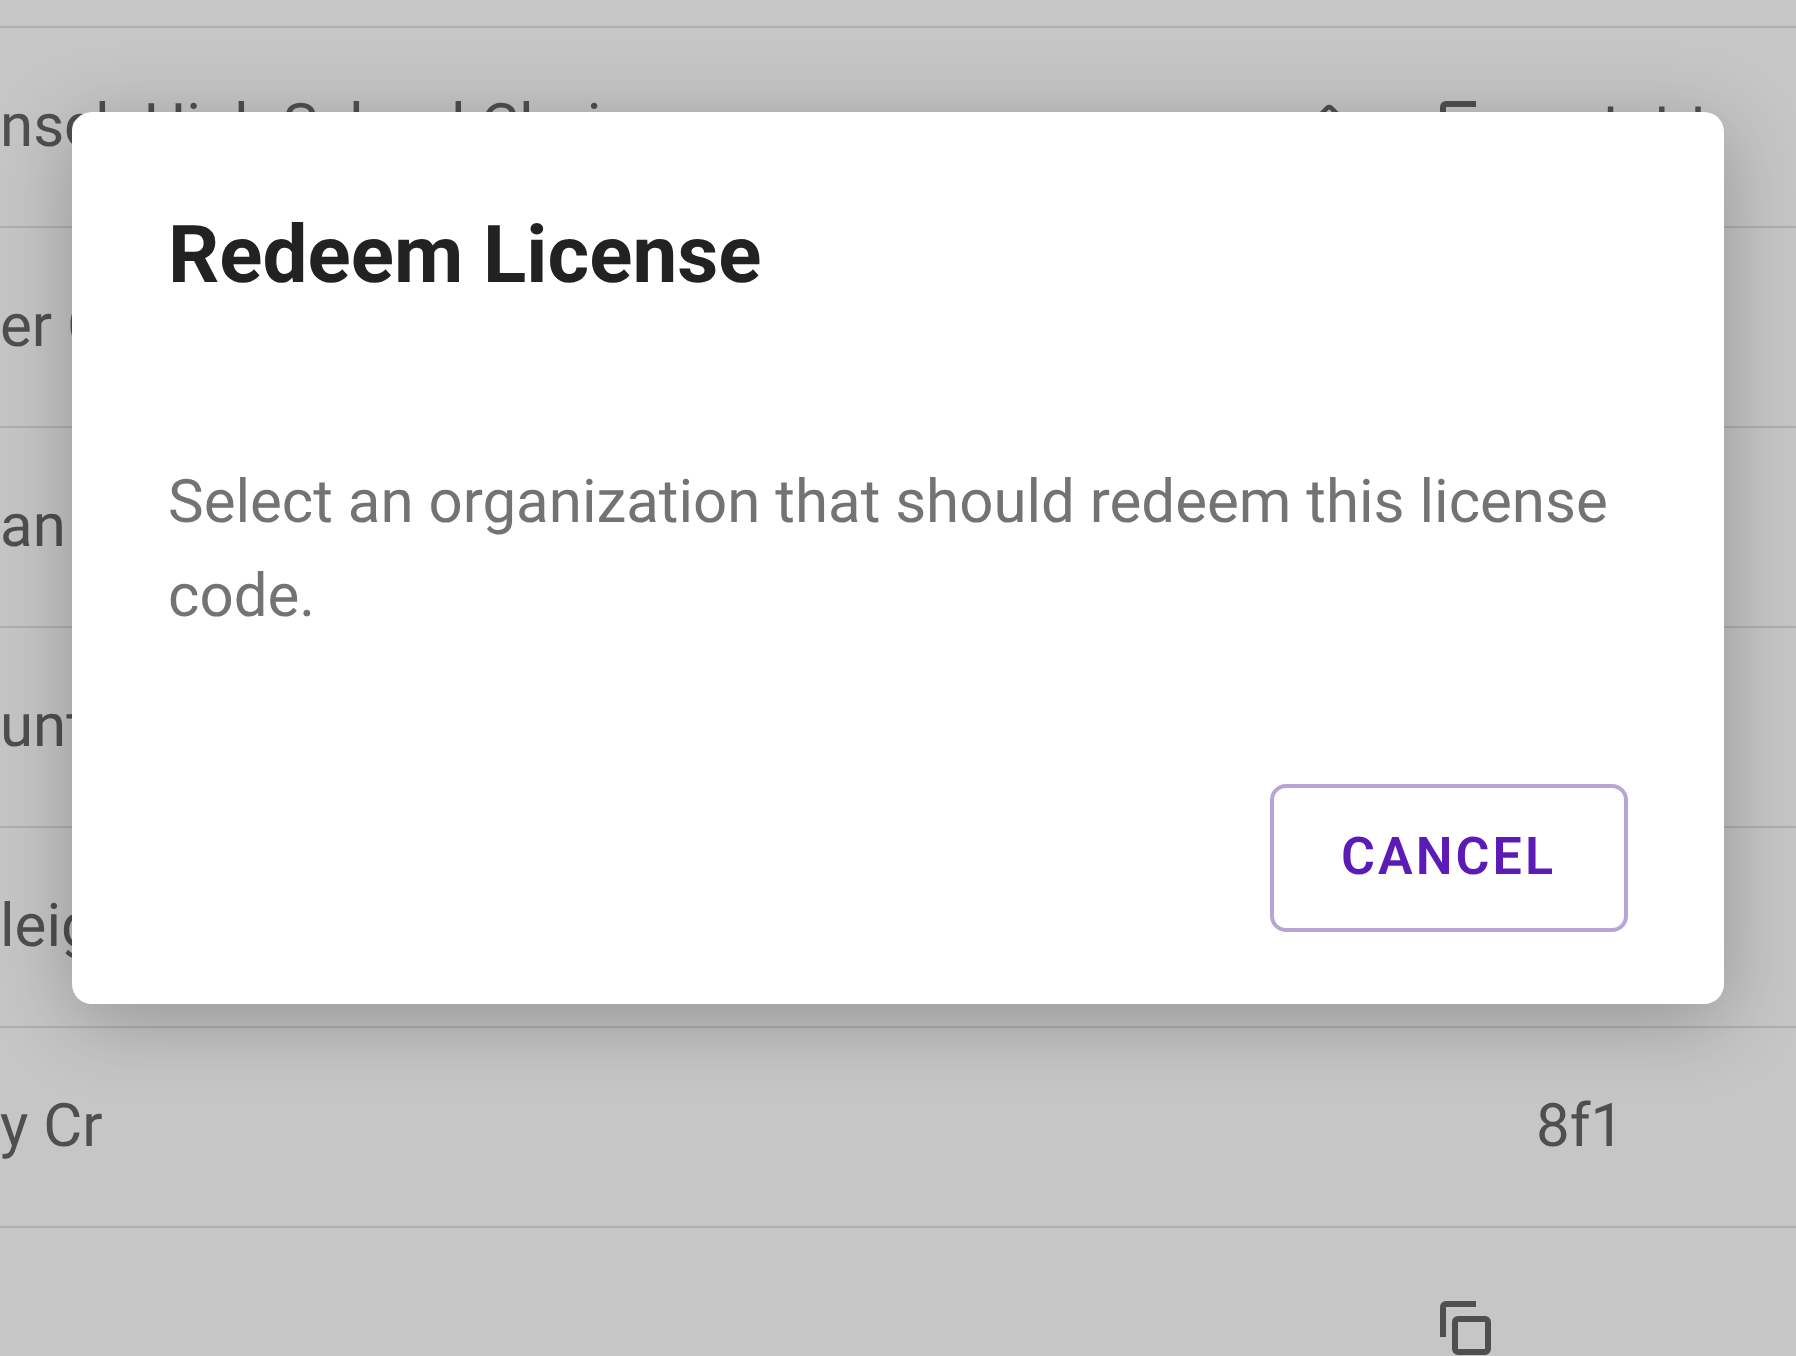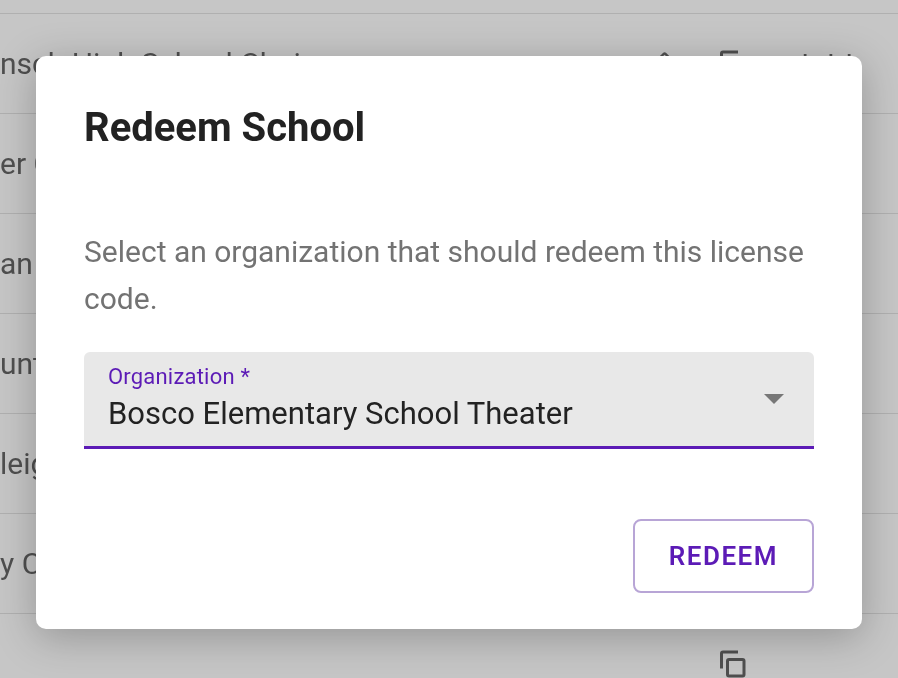--- a/index.html
+++ b/index.html
@@ -128,25 +128,20 @@
           <path d="M5 15V5a1 1 0 0 1 1-1h10"></path>
         </svg>
     </div>
     <div class="bg-cell-right"></div>
   </div>
 </div>
 
 <div class="scrim"></div>
 
 <div class="dialog">
-  <h1 class="dialog-title">Redeem School</h1>
+  <h1 class="dialog-title">Redeem License</h1>
   <p class="dialog-desc">Select an organization that should redeem this license code.</p>
 
-  <div class="select-field">
-    <div class="select-label">Organization *</div>
-    <div class="select-value">Bosco Elementary School Theater</div>
-    <div class="select-caret"></div>
-  </div>
 
   <div class="actions">
-    <button class="btn btn-cancel">REDEEM</button>
+    <button class="btn btn-cancel">CANCEL</button>
   </div>
 </div>
 
 </body></html>

